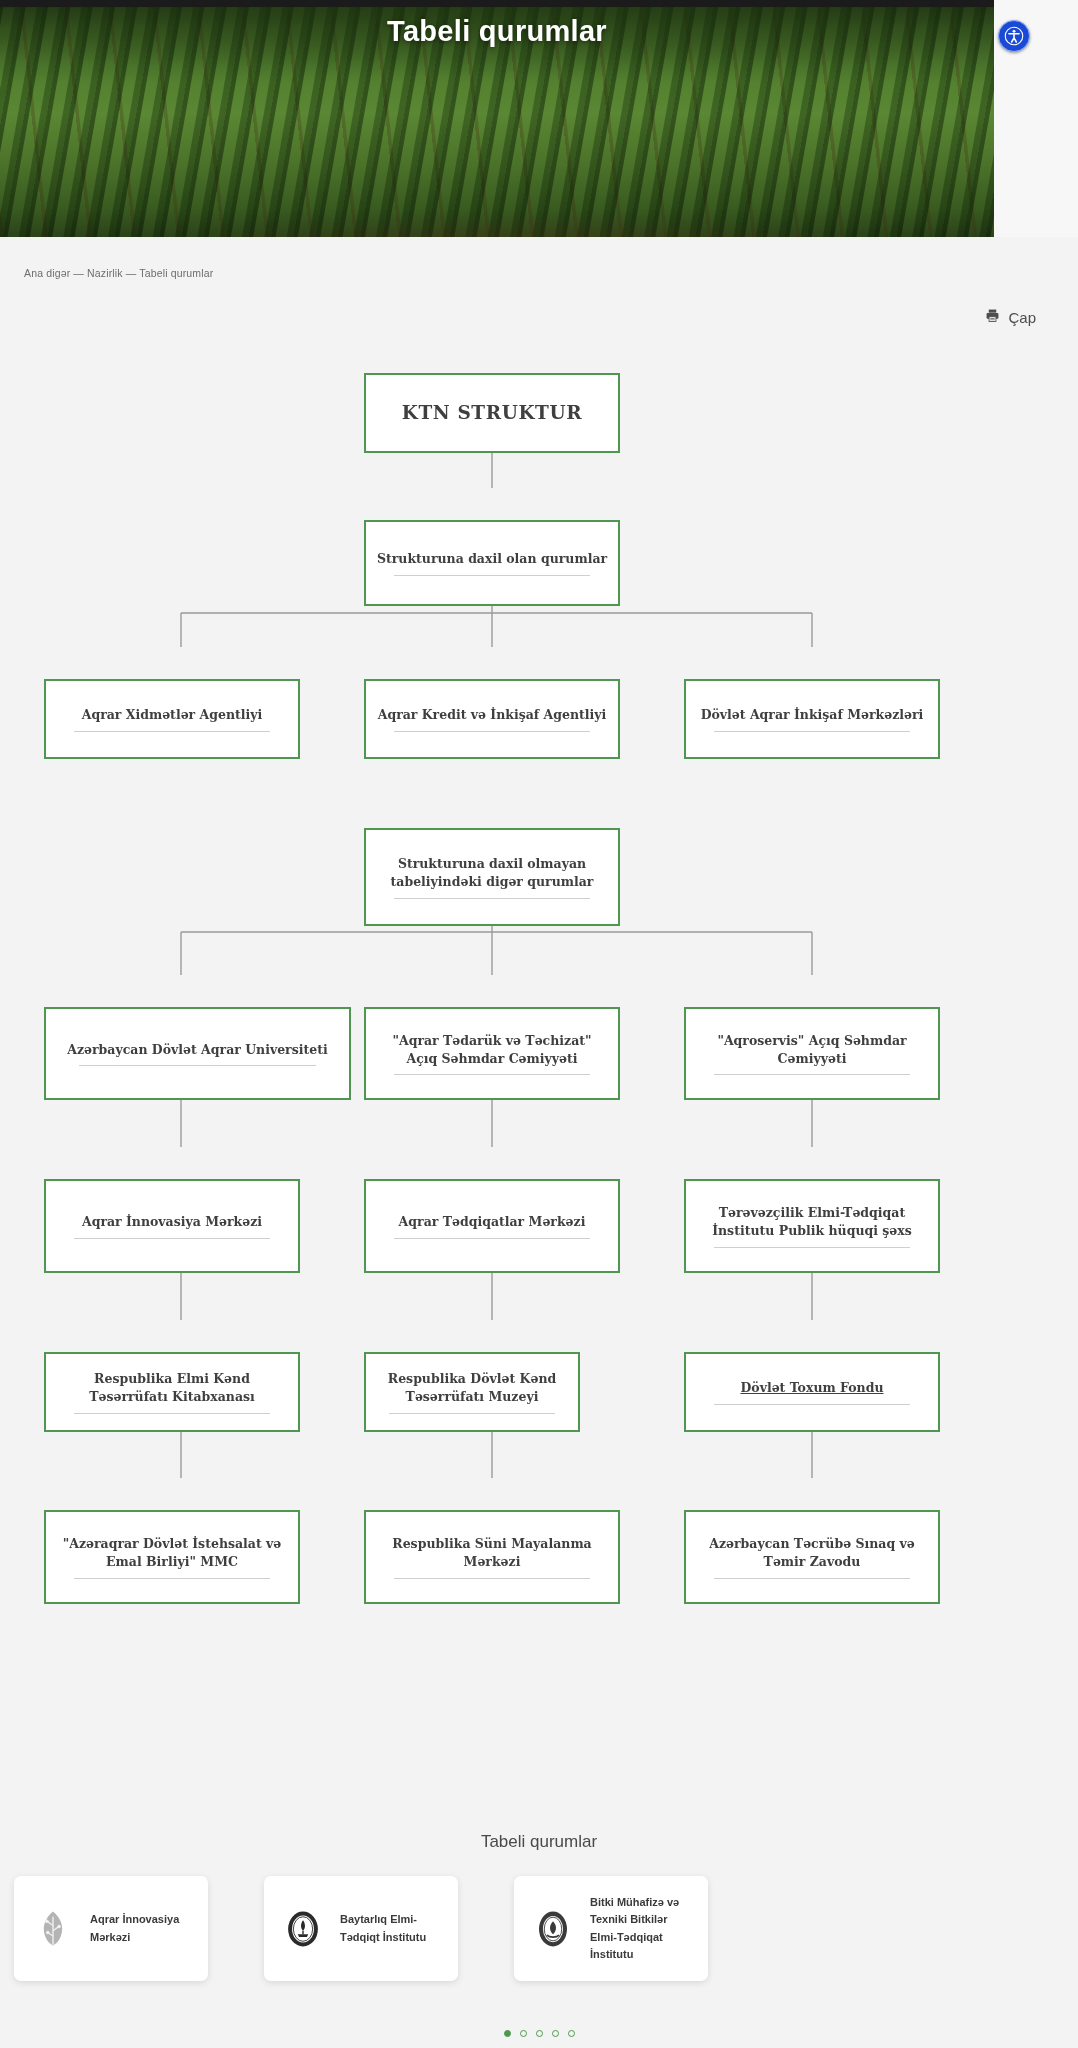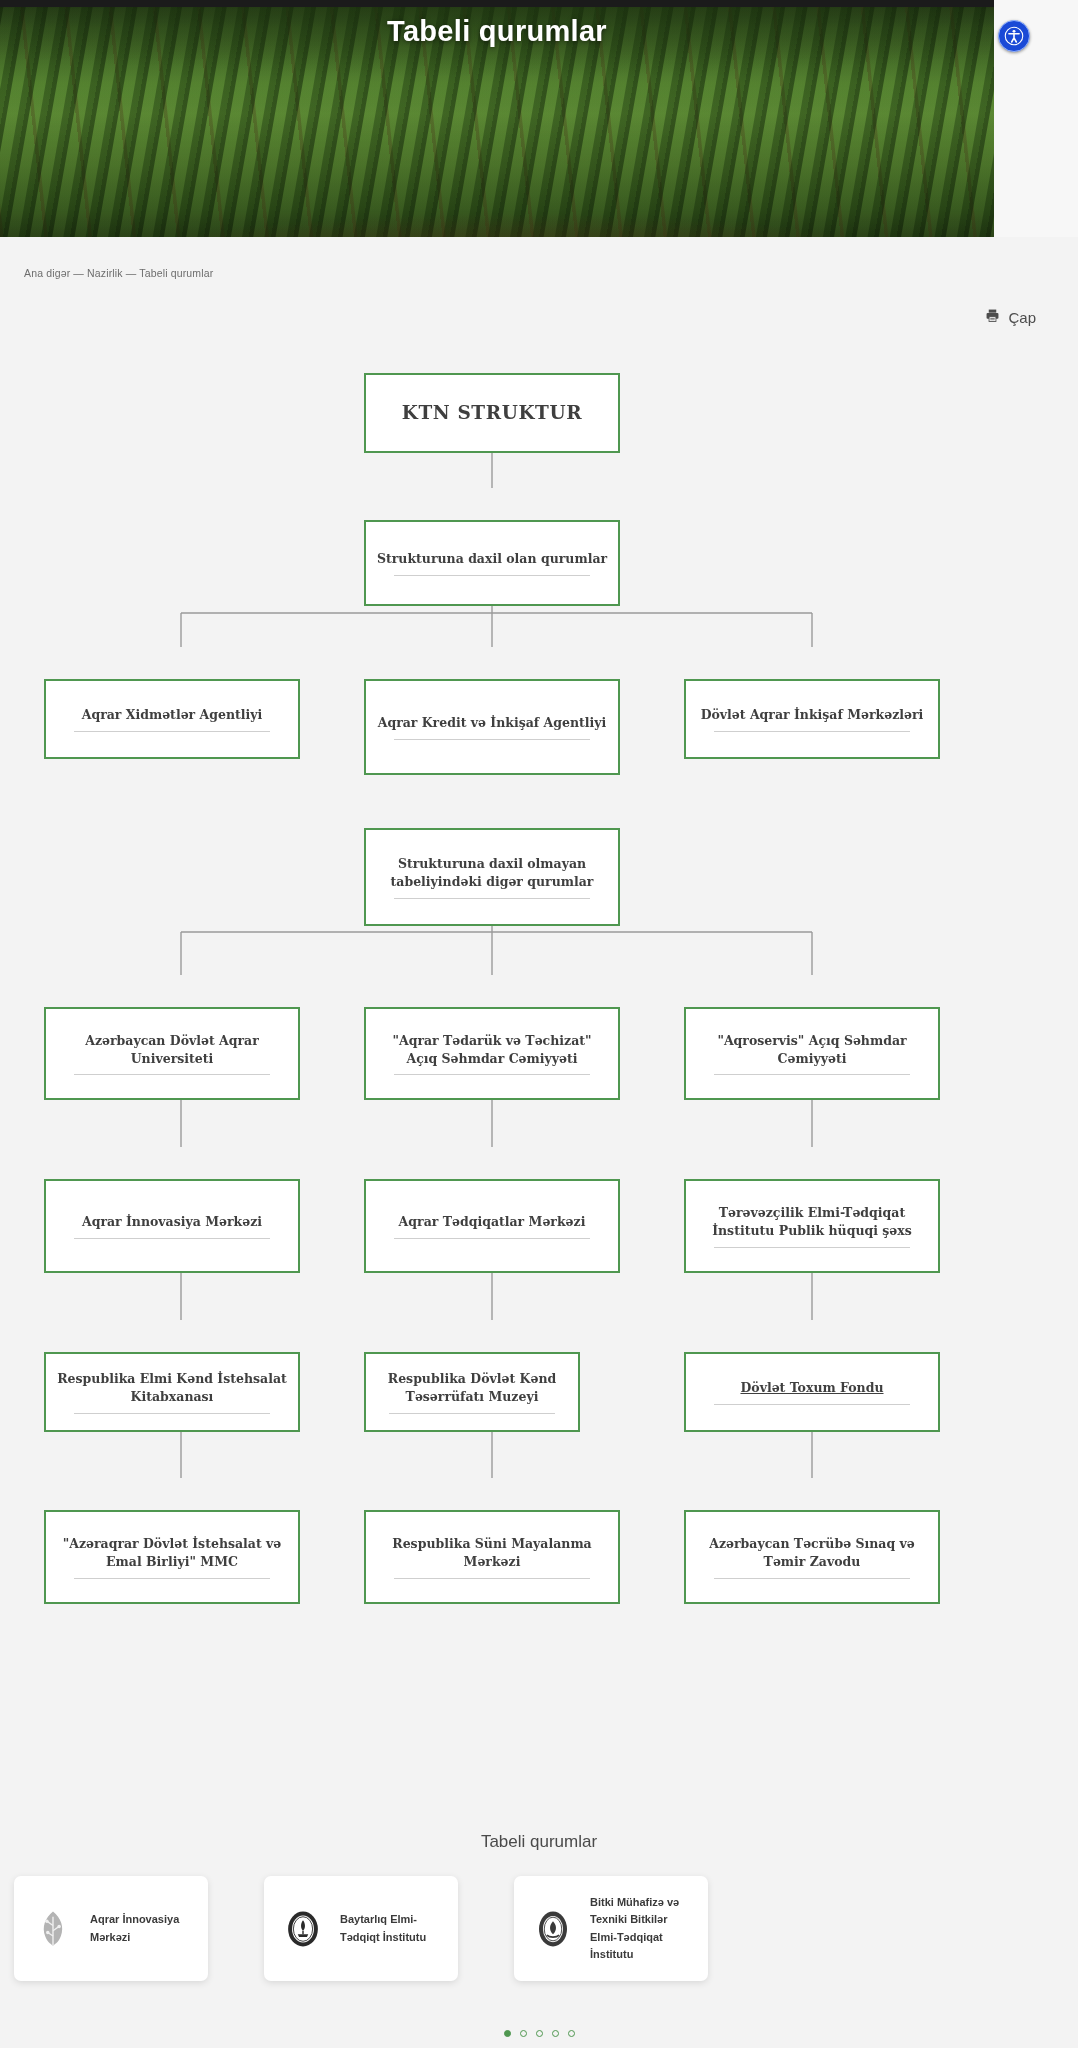--- a/index.html
+++ b/index.html
@@ -299,35 +299,35 @@
 
 <div class="node" style="left:364px; top:488px; width:256px; height:86px;">
   <div class="ntext">Strukturuna daxil olan qurumlar</div>
   <div class="nrule"></div>
 </div>
 
 <div class="node" style="left:44px; top:647px; width:256px; height:80px;">
   <div class="ntext">Aqrar Xidmətlər Agentliyi</div>
   <div class="nrule"></div>
 </div>
-<div class="node" style="left:364px; top:647px; width:256px; height:96px;">
+<div class="node" style="left:364px; top:647px; width:256px; height:80px;">
   <div class="ntext">Aqrar Kredit və İnkişaf Agentliyi</div>
   <div class="nrule"></div>
 </div>
 <div class="node" style="left:684px; top:647px; width:256px; height:80px;">
   <div class="ntext">Dövlət Aqrar İnkişaf Mərkəzləri</div>
   <div class="nrule"></div>
 </div>
 
 <div class="node" style="left:364px; top:796px; width:256px; height:98px;">
   <div class="ntext">Strukturuna daxil olmayan tabeliyindəki digər qurumlar</div>
   <div class="nrule"></div>
 </div>
 
-<div class="node" style="left:44px; top:975px; width:256px; height:93px;">
+<div class="node" style="left:44px; top:975px; width:307px; height:93px;">
   <div class="ntext">Azərbaycan Dövlət Aqrar Universiteti</div>
   <div class="nrule"></div>
 </div>
 <div class="node" style="left:364px; top:975px; width:256px; height:93px;">
   <div class="ntext">"Aqrar Tədarük və Təchizat" Açıq Səhmdar Cəmiyyəti</div>
   <div class="nrule"></div>
 </div>
 <div class="node" style="left:684px; top:975px; width:256px; height:93px;">
   <div class="ntext">"Aqroservis" Açıq Səhmdar Cəmiyyəti</div>
   <div class="nrule"></div>
@@ -340,21 +340,21 @@
 <div class="node" style="left:364px; top:1147px; width:256px; height:94px;">
   <div class="ntext">Aqrar Tədqiqatlar Mərkəzi</div>
   <div class="nrule"></div>
 </div>
 <div class="node" style="left:684px; top:1147px; width:256px; height:94px;">
   <div class="ntext">Tərəvəzçilik Elmi-Tədqiqat İnstitutu Publik hüquqi şəxs</div>
   <div class="nrule"></div>
 </div>
 
 <div class="node" style="left:44px; top:1320px; width:256px; height:80px;">
-  <div class="ntext">Respublika Elmi Kənd İstehsalat Kitabxanası</div>
+  <div class="ntext">Respublika Elmi Kənd Təsərrüfatı Kitabxanası</div>
   <div class="nrule"></div>
 </div>
 <div class="node" style="left:364px; top:1320px; width:216px; height:80px;">
   <div class="ntext">Respublika Dövlət Kənd Təsərrüfatı Muzeyi</div>
   <div class="nrule"></div>
 </div>
 <div class="node" style="left:684px; top:1320px; width:256px; height:80px;text-decoration:underline;">
   <div class="ntext">Dövlət Toxum Fondu</div>
   <div class="nrule"></div>
 </div>

